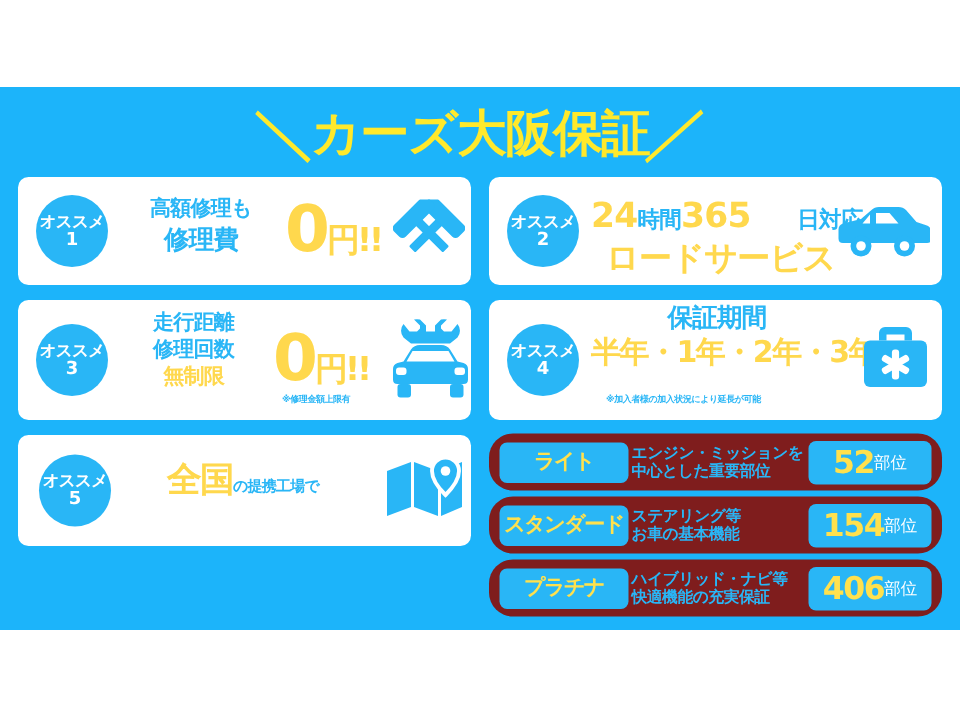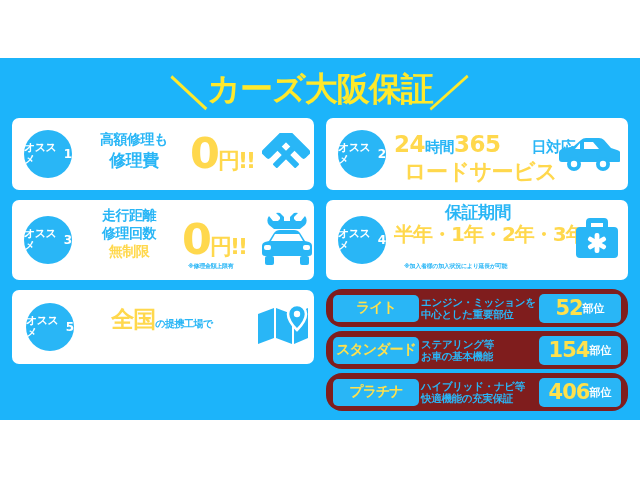--- a/index.html
+++ b/index.html
@@ -72,21 +72,21 @@
     box-sizing: border-box;
   }
 
   
   .badge {
     position: absolute;
     border-radius: 50%;
     background: #29b6f6;
     color: #ffffff;
     display: flex;
-    flex-direction: row;
+    flex-direction: column;
     align-items: center;
     justify-content: center;
     line-height: 1.05;
   }
   .badge .b-top {
     font-size: 11px;
     font-weight: bold;
     letter-spacing: -0.5px;
   }
   .badge .b-num {
@@ -182,21 +182,21 @@
   }
   .pill-count .num {
     color: #ffe14d;
     font-size: 21px;
     font-weight: bold;
     letter-spacing: -1px;
   }
   .pill-count .unit {
     color: #ffffff;
     font-size: 11px;
-    font-weight: bold;
+    font-weight: normal;
   }
 </style>
 </head>
 <body>
 
 <div id="poster">
 
   <div class="cyan-band"></div>
 
   <div class="headline">

